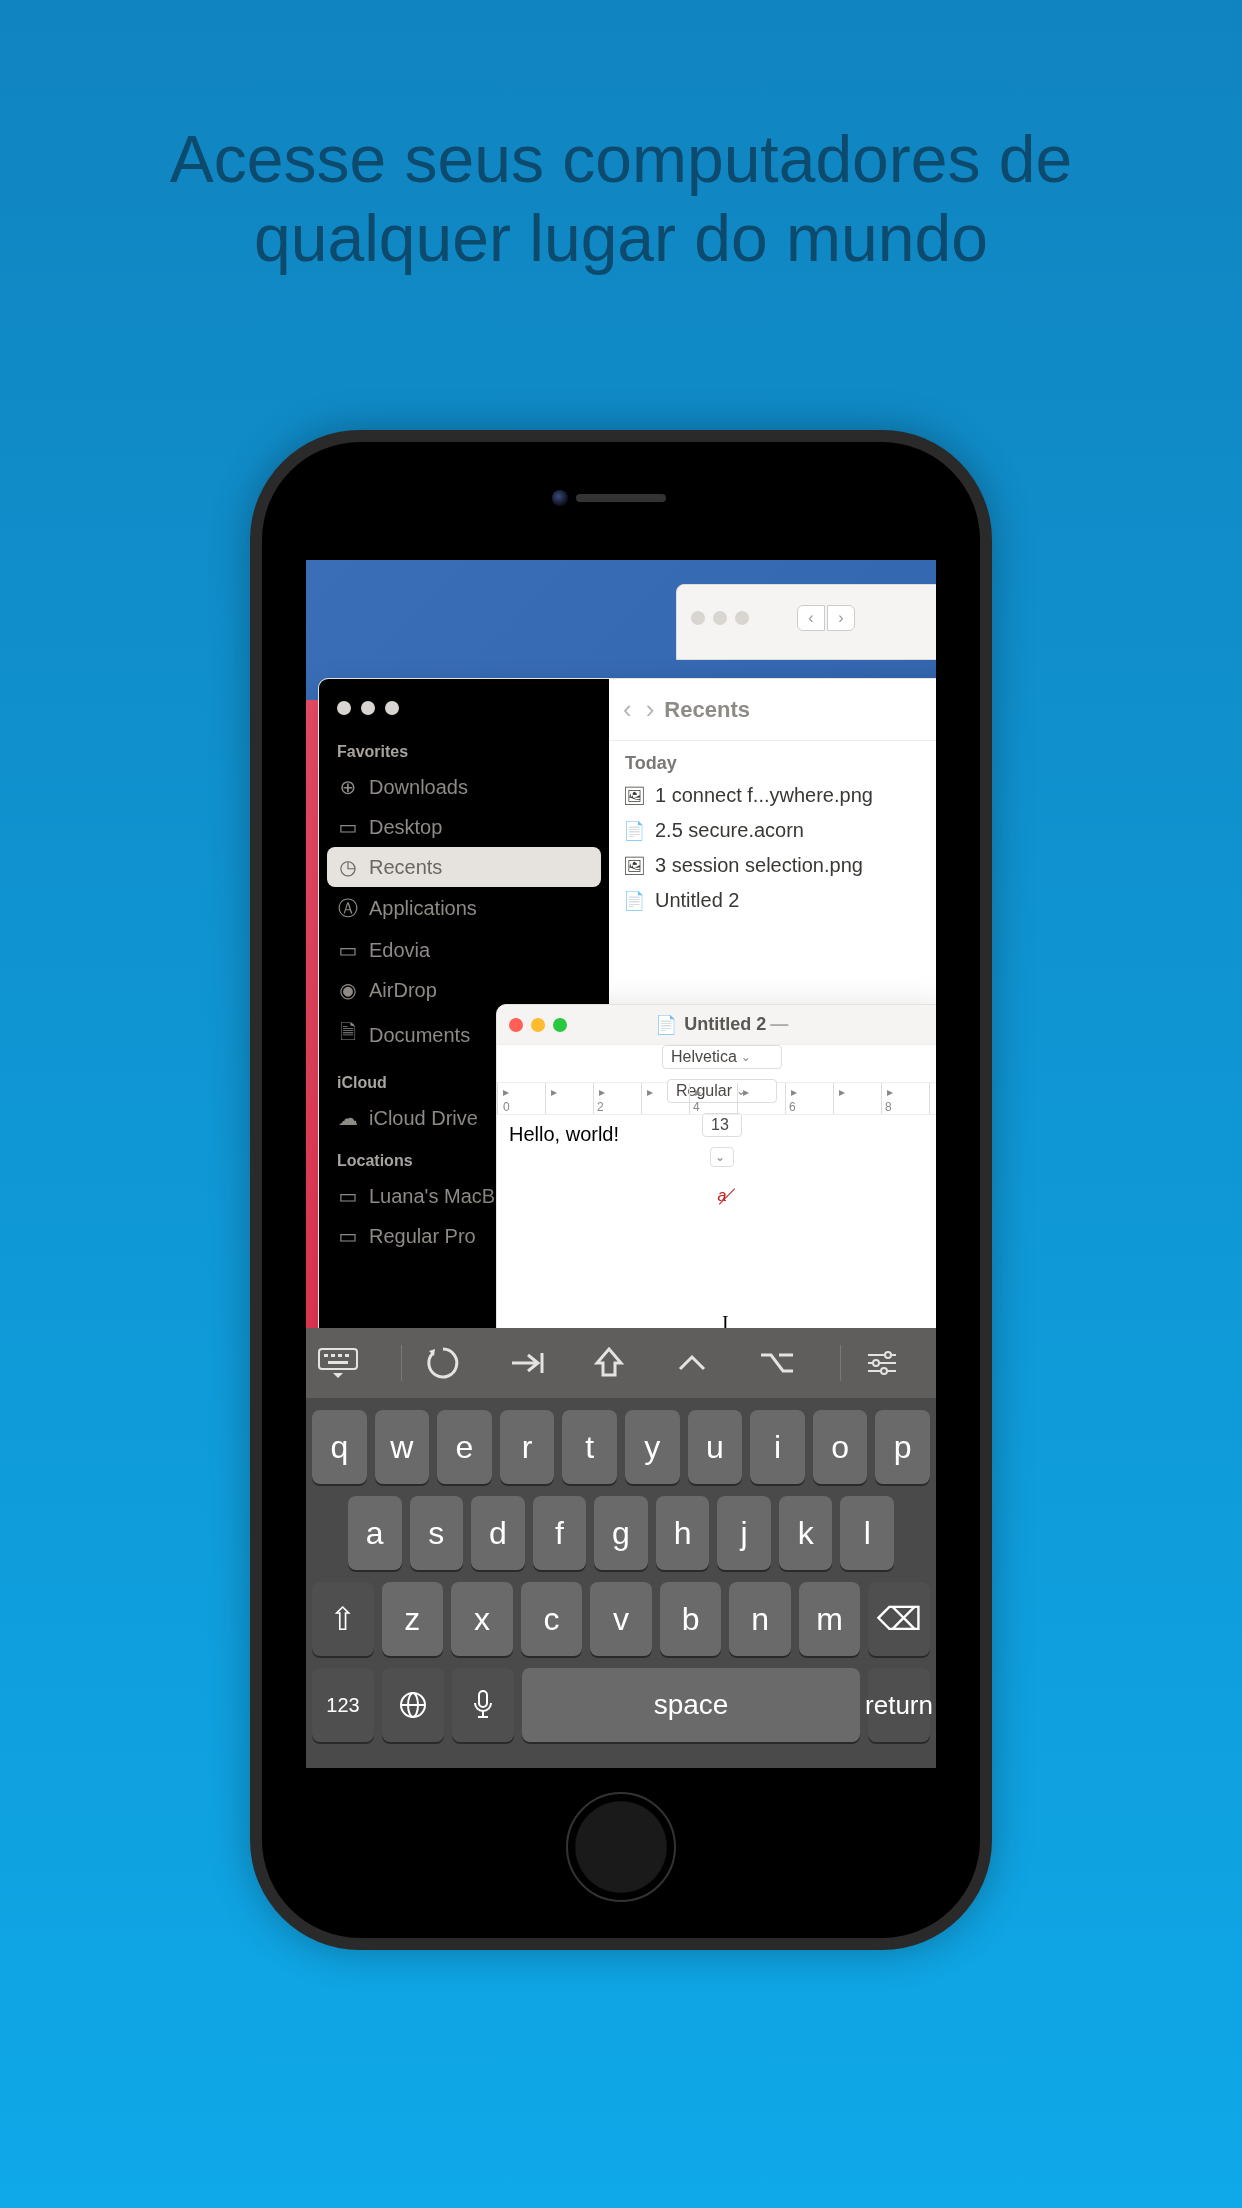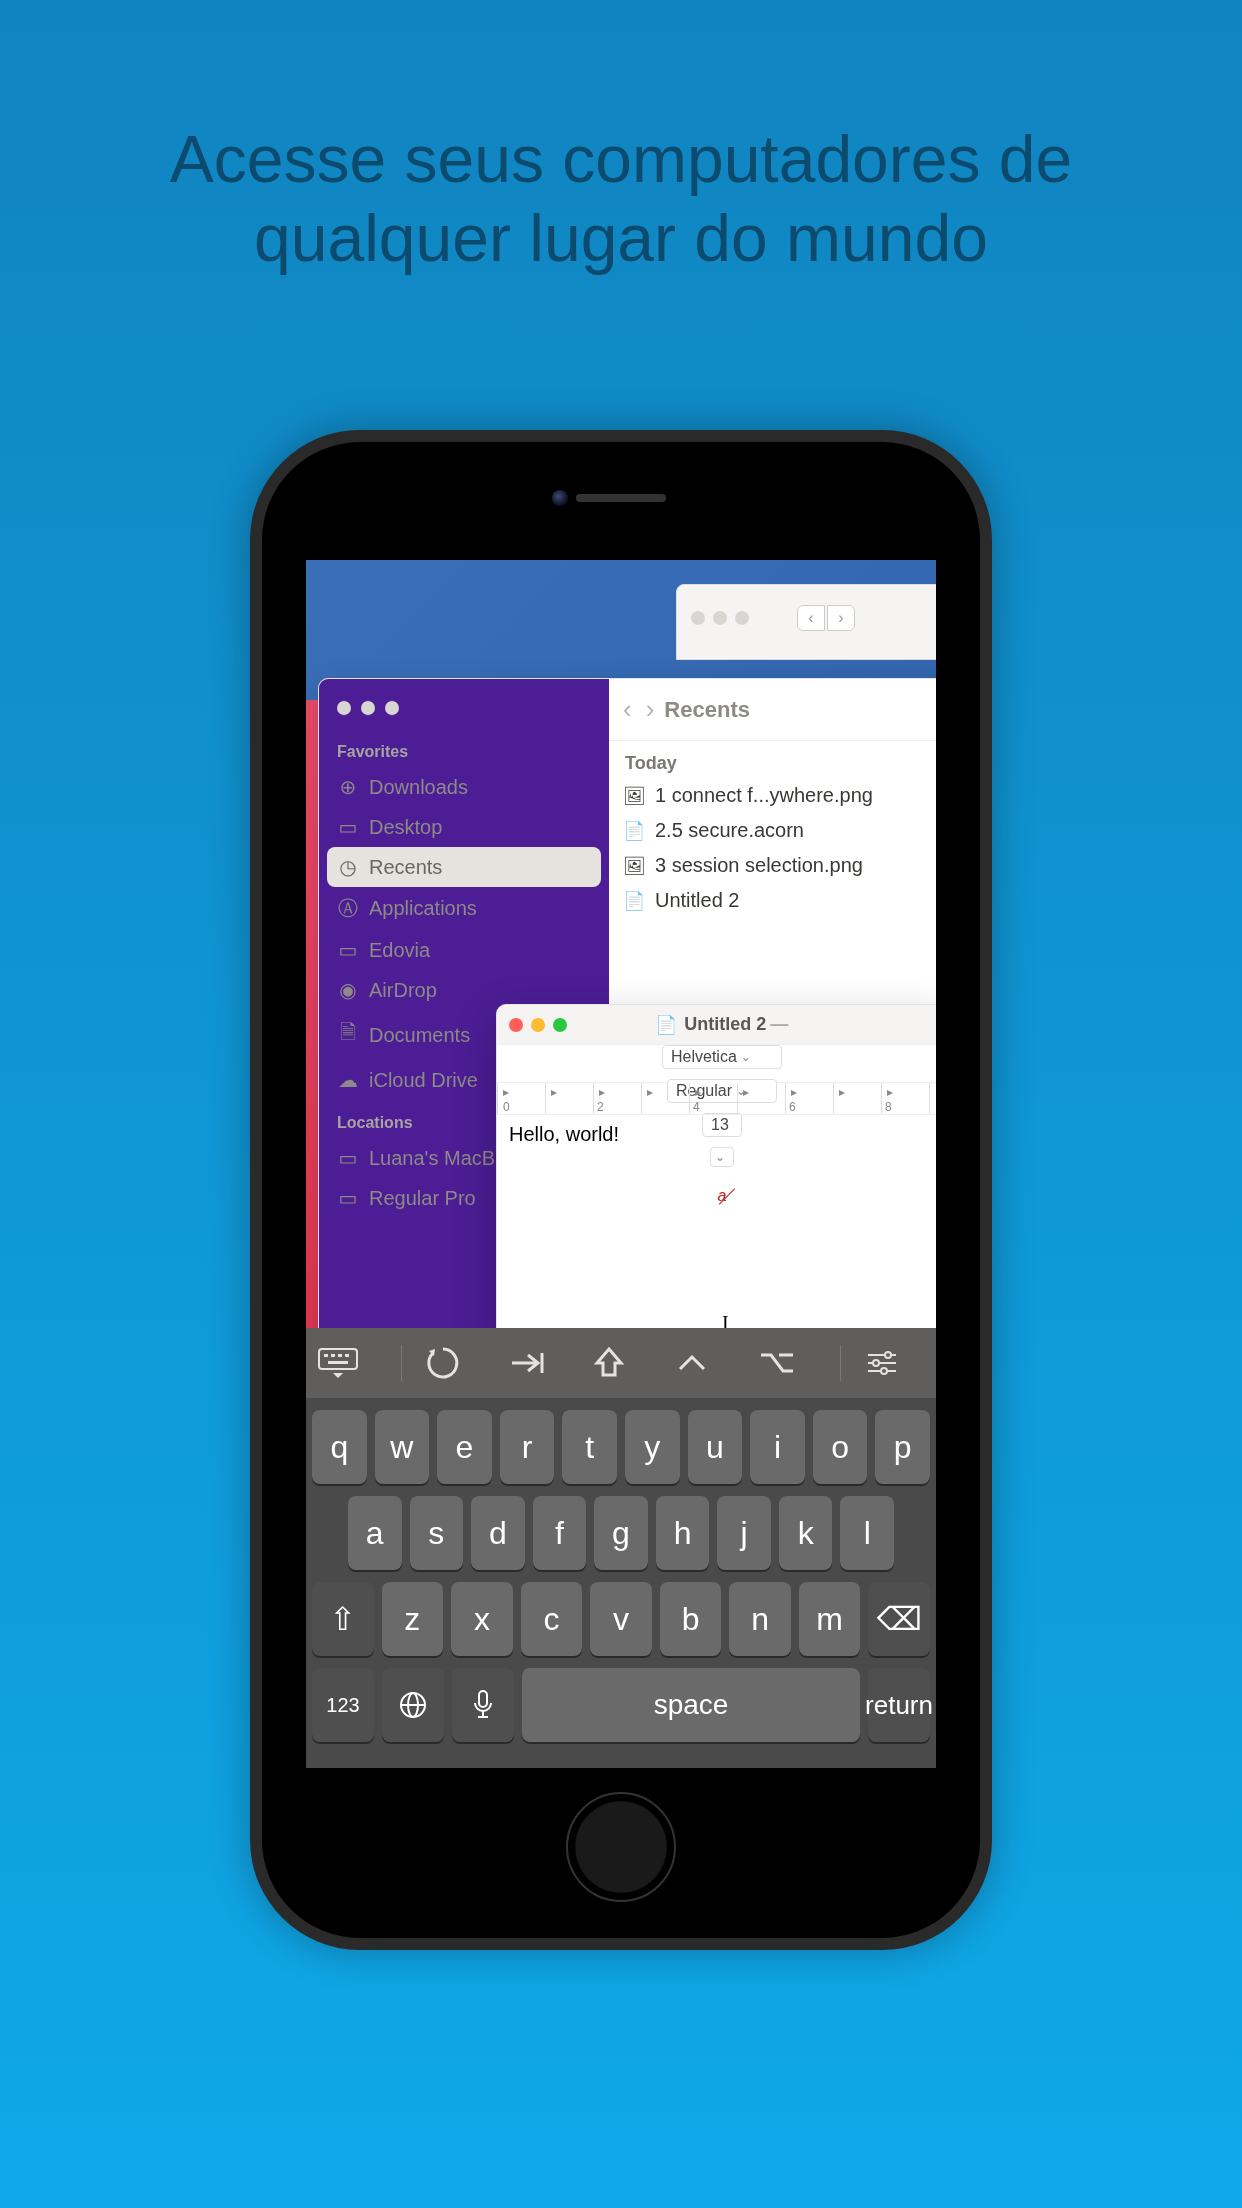--- a/index.html
+++ b/index.html
@@ -102,21 +102,21 @@
     width: 700px; height: 700px;
     background: #f9f7f5;
     border-radius: 10px;
     border: 1px solid #e6e2de;
     box-shadow: 0 10px 30px rgba(0,0,0,.2);
     display: flex;
     overflow: hidden;
   }
   .finder-sidebar {
     width: 290px;
-    background: #4c1d95;
+    background: #000000;
     padding: 16px 0 0 0;
     font-size: 20px;
     color: #8a8784;
     overflow: hidden;
   }
   .finder-sidebar .traffic { display: flex; gap: 10px; padding: 6px 18px 14px; }
   .section-label { font-size: 16px; padding: 14px 18px 6px; font-weight: 600; color: #a8a4a0; }
   .fav-item {
     display: flex; align-items: center; gap: 10px;
     padding: 8px 18px;
@@ -292,20 +292,21 @@
                 <span>Edovia</span>
               </div>
             <div class="fav-item">
                 <span class="fi-icon">◉</span>
                 <span>AirDrop</span>
               </div>
             <div class="fav-item">
                 <span class="fi-icon">🗎</span>
                 <span>Documents</span>
               </div>
+            <div class="section-label">iCloud</div>
             <div class="fav-item">
                 <span class="fi-icon">☁</span>
                 <span>iCloud Drive</span>
               </div>
             <div class="section-label">Locations</div>
             <div class="fav-item">
                 <span class="fi-icon">▭</span>
                 <span>Luana's MacB</span>
               </div>
             <div class="fav-item">

